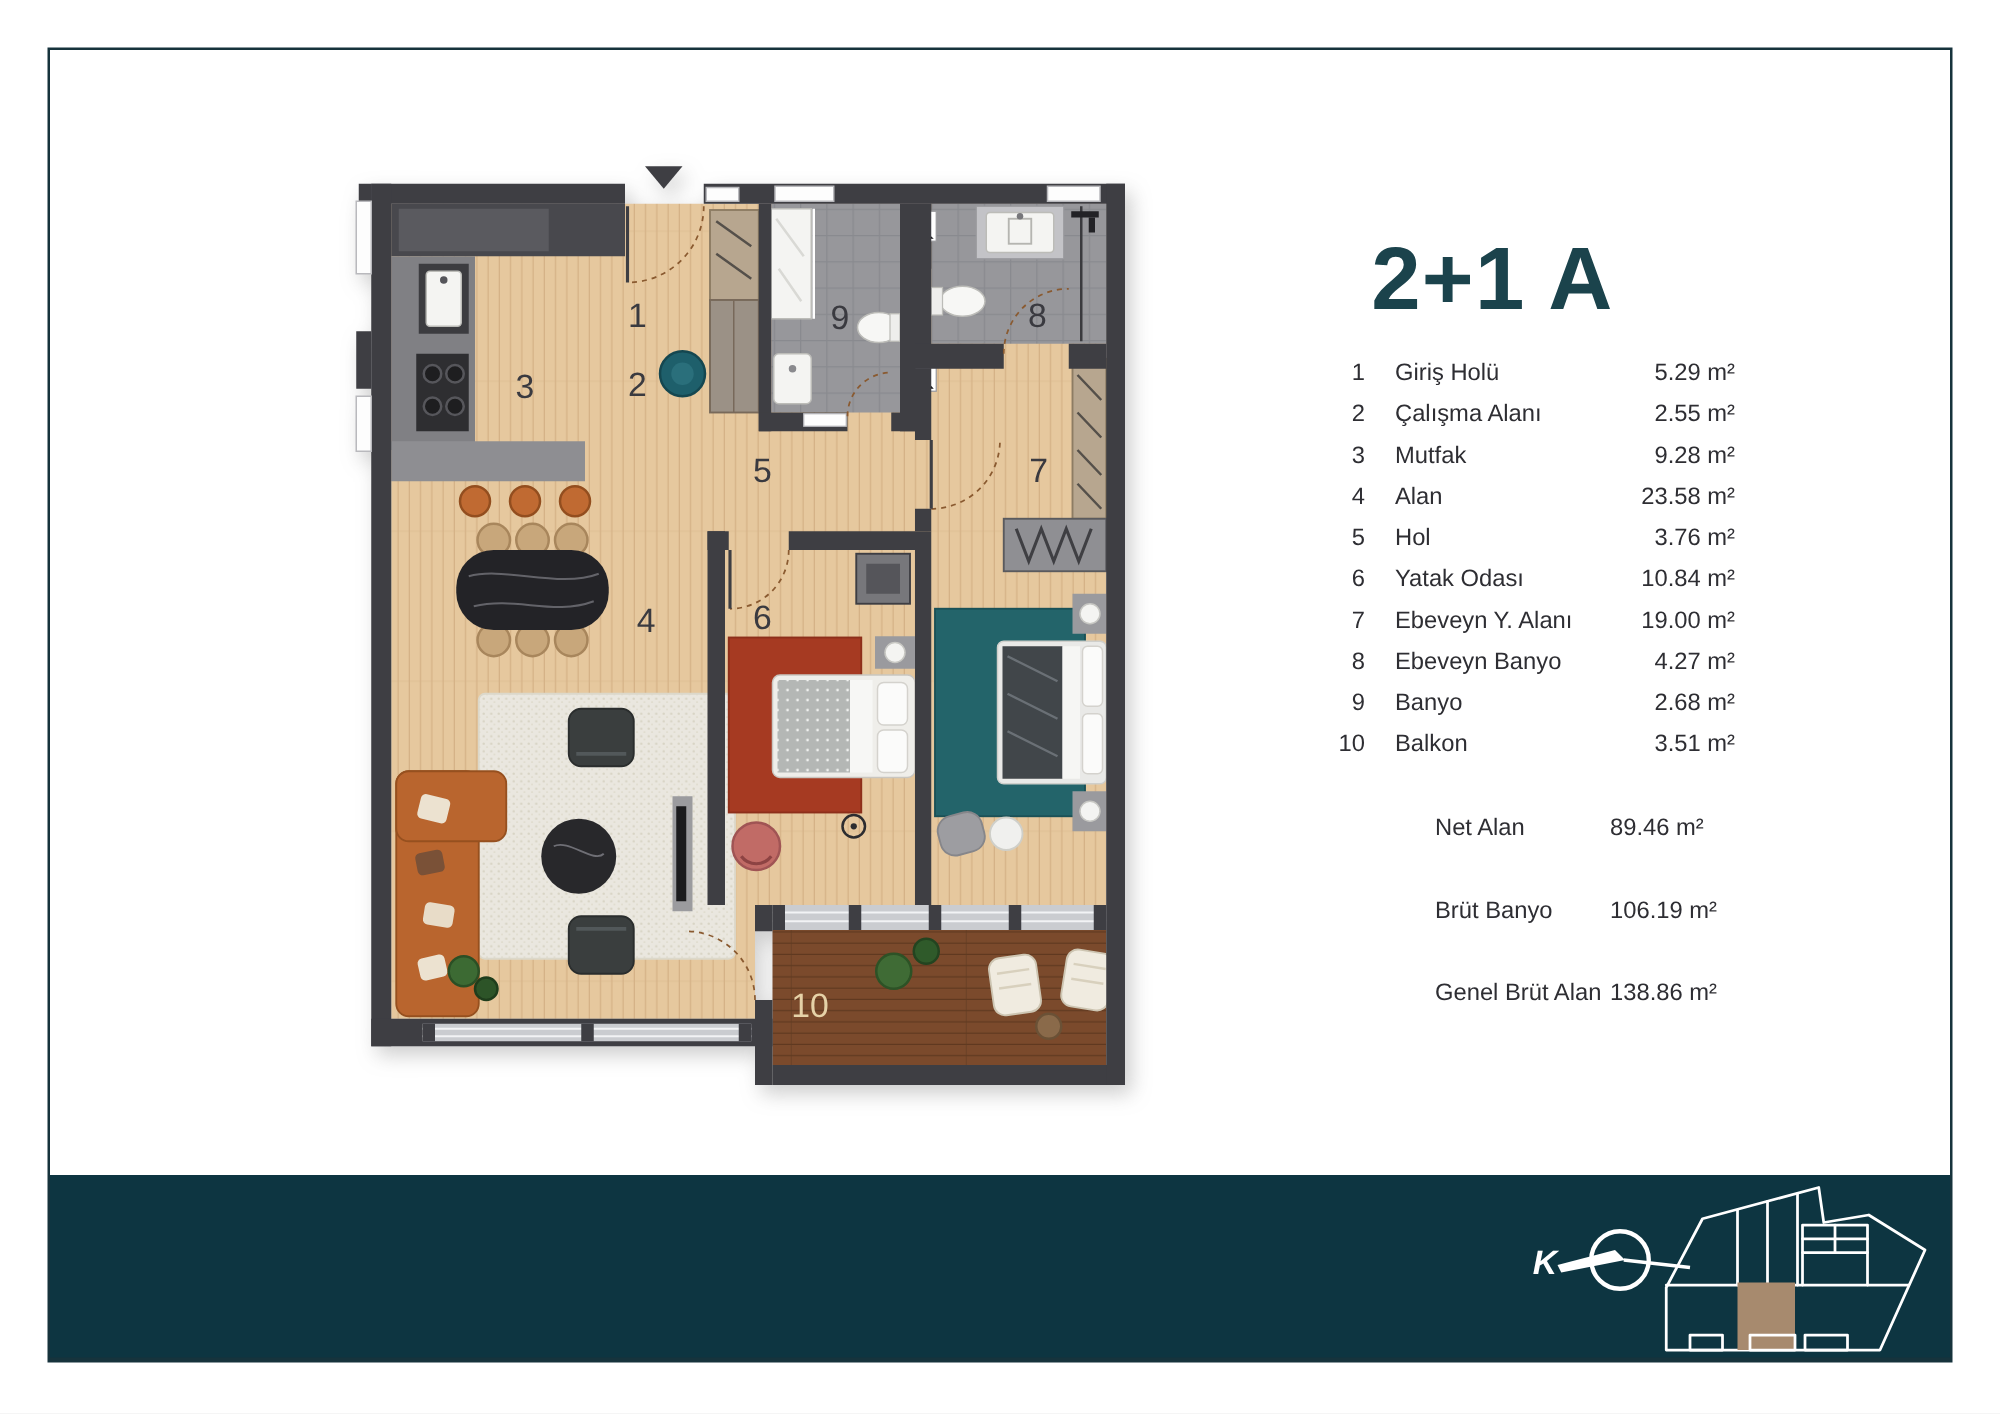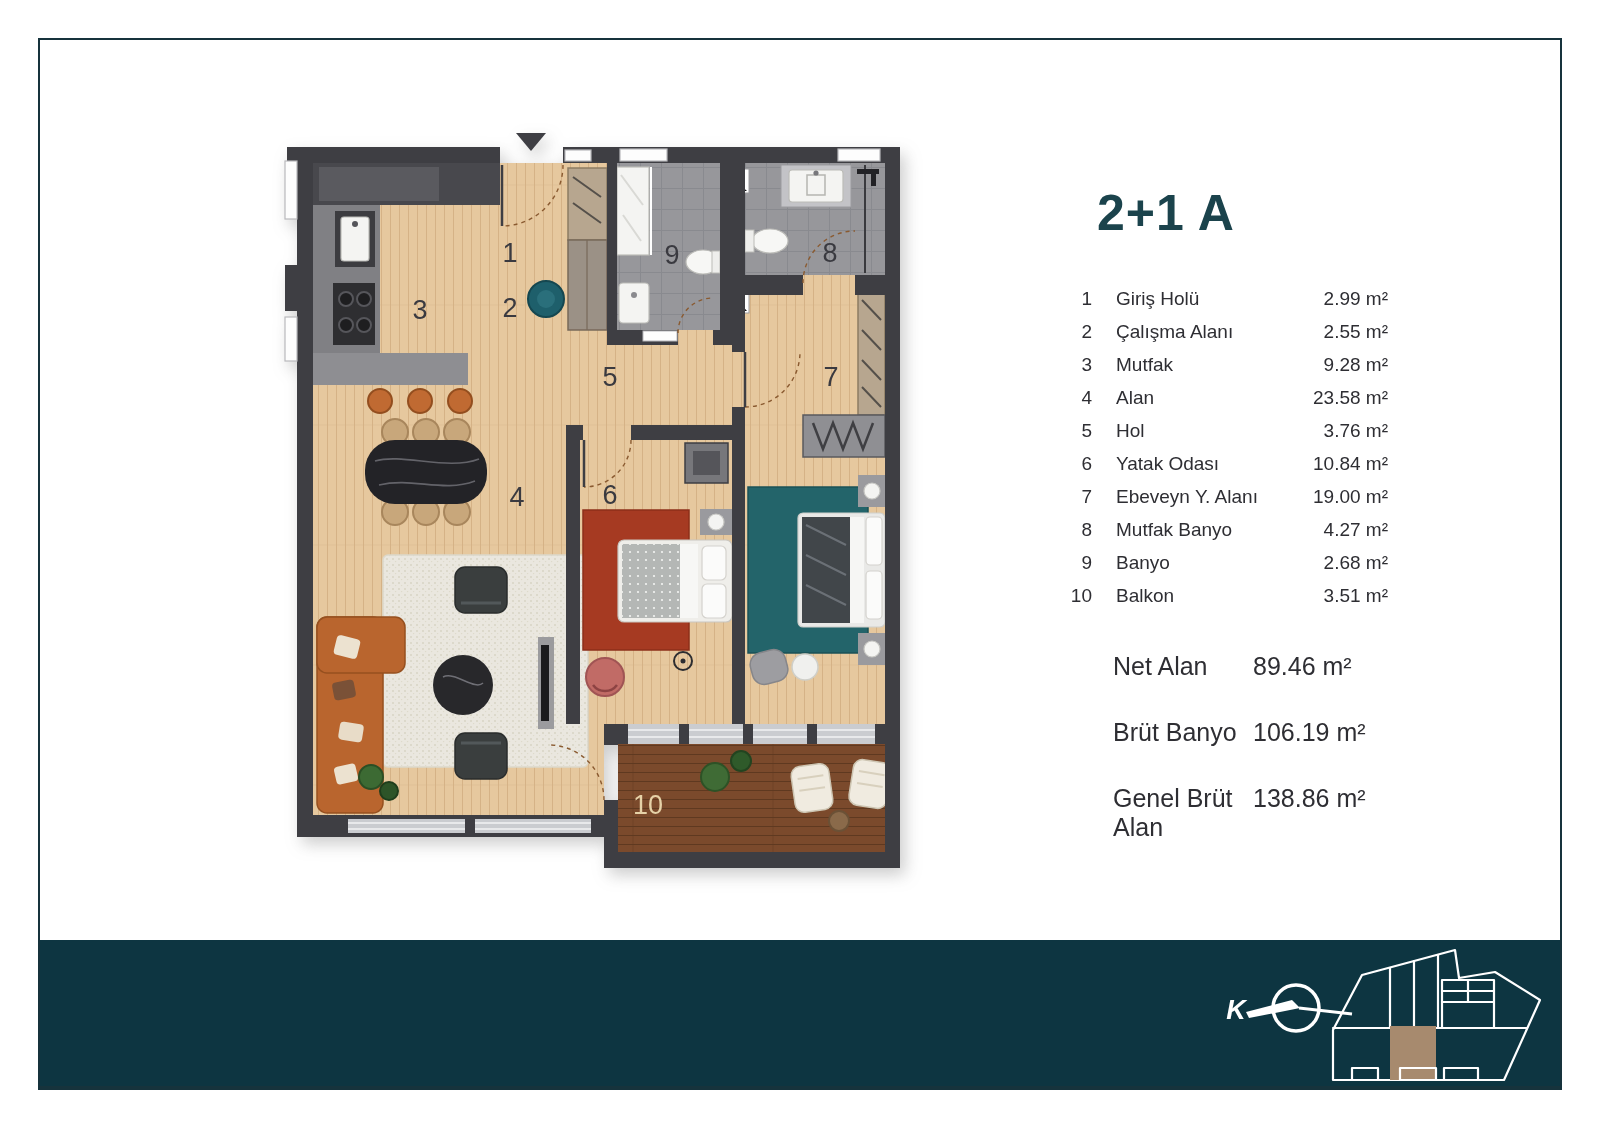--- a/index.html
+++ b/index.html
@@ -11,27 +11,27 @@
     --highlight:#a78a6e; --textdark:#2e2e33; --doorarc:#8a5a30;
     --chairpink:#c16b66; --chairteal:#1e5f6b; --plant:#3f6b35; --white:#ffffff;
   }
   *{margin:0;padding:0;box-sizing:border-box}
   body{background:#ffffff;font-family:"Liberation Sans", sans-serif;}
   .page{position:relative;width:1600px;height:1131px;background:#fff;outline:1px solid #c6c6c6;overflow:hidden}
   .frame{position:absolute;left:38px;top:38px;width:1524px;height:1052px;border:2px solid var(--frame)}
   .plan{position:absolute;left:283px;top:125px;width:630px;height:745px;filter:drop-shadow(5px 7px 8px rgba(90,90,90,.30))}
   .rnum{position:absolute;transform:translate(-50%,-50%);font-size:27px;font-weight:500;color:var(--number);letter-spacing:0}
   .rnum.light{color:var(--numberlight)}
-  .legend-title{position:absolute;left:1097px;top:188px;font-size:50px;font-weight:700;color:var(--teal);letter-spacing:1px;line-height:1}
+  .legend-title{position:absolute;left:1097px;top:188px;font-size:71px;font-weight:700;color:var(--teal);letter-spacing:1px;line-height:1}
   .legend-rows{position:absolute;left:1062px;top:282px;width:326px}
   .lrow{display:flex;align-items:center;height:33px;font-size:19px;color:var(--textdark);font-weight:500}
   .lno{width:30px;text-align:right}
   .llabel{margin-left:24px;flex:1;text-align:left}
   .larea{width:112px;text-align:right}
-  .trow{position:absolute;left:1047px;width:326px;display:flex;font-size:25px;color:var(--textdark);font-weight:500}
+  .trow{position:absolute;left:1082px;width:326px;display:flex;font-size:19px;color:var(--textdark);font-weight:500}
   .tlabel{margin-left:66px;flex:1;text-align:left}
   .tvalue{width:120px;text-align:left}
   .band{position:absolute;left:40px;top:940px;width:1520px;height:148px;background:var(--band);border-bottom:2px solid var(--frame)}
   .band svg{position:absolute;left:0;top:0}
   .ktext{font-size:27px;font-weight:700;font-style:italic;fill:var(--white);font-family:"Liberation Sans",sans-serif}
   
   .wall{fill:var(--wall)} .wd{fill:url(#wd)} .tl{fill:url(#tl)} .dk{fill:url(#dk)}
   .glz{fill:var(--glazing)} .fx{fill:#f4f4f2;stroke:#bcbcb8;stroke-width:1.2}
   .door{stroke:var(--doorarc);stroke-width:1.4;stroke-dasharray:4 4;fill:none}
   .p-wood{fill:var(--wood)} .p-wline{stroke:var(--woodline)}
@@ -306,21 +306,21 @@
   <div class="rnum" style="left:830px;top:253px">8</div>
   <div class="rnum" style="left:672px;top:255px">9</div>
   <div class="rnum light" style="left:648px;top:805px">10</div>
 
   <h1 class="legend-title">2+1 A</h1>
 
   <div class="legend-rows">
     <div class="lrow">
         <span class="lno">1</span>
         <span class="llabel">Giriş Holü</span>
-        <span class="larea">2.99 m²</span>
+        <span class="larea">5.29 m²</span>
       </div>
     <div class="lrow">
         <span class="lno">2</span>
         <span class="llabel">Çalışma Alanı</span>
         <span class="larea">2.55 m²</span>
       </div>
     <div class="lrow">
         <span class="lno">3</span>
         <span class="llabel">Mutfak</span>
         <span class="larea">9.28 m²</span>
@@ -340,21 +340,21 @@
         <span class="llabel">Yatak Odası</span>
         <span class="larea">10.84 m²</span>
       </div>
     <div class="lrow">
         <span class="lno">7</span>
         <span class="llabel">Ebeveyn Y. Alanı</span>
         <span class="larea">19.00 m²</span>
       </div>
     <div class="lrow">
         <span class="lno">8</span>
-        <span class="llabel">Mutfak Banyo</span>
+        <span class="llabel">Ebeveyn Banyo</span>
         <span class="larea">4.27 m²</span>
       </div>
     <div class="lrow">
         <span class="lno">9</span>
         <span class="llabel">Banyo</span>
         <span class="larea">2.68 m²</span>
       </div>
     <div class="lrow">
         <span class="lno">10</span>
         <span class="llabel">Balkon</span>

